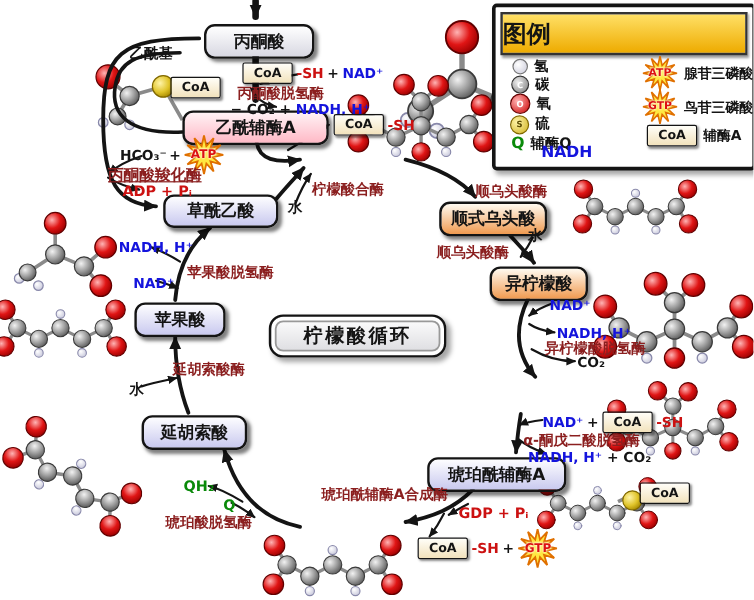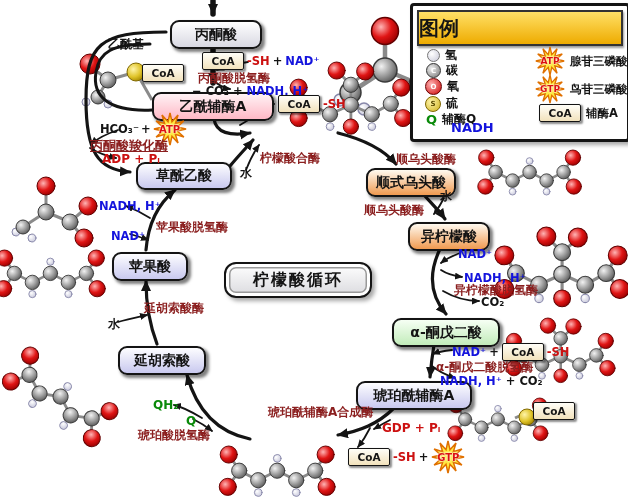--- a/index.html
+++ b/index.html
@@ -209,23 +209,20 @@
     </div>
   <div class="mbox g-pink" style="left:152px;top:92px;width:118px;height:25px;">
       <span>乙酰辅酶A</span>
     </div>
   <div class="mbox g-orange" style="left:366px;top:168px;width:86px;height:25px;">
       <span>顺式乌头酸</span>
     </div>
   <div class="mbox g-orange" style="left:408px;top:222px;width:78px;height:25px;">
       <span>异柠檬酸</span>
     </div>
-  <div class="mbox g-green" style="left:392px;top:318px;width:104px;height:25px;">
-      <span>α-酮戊二酸</span>
-    </div>
   <div class="mbox g-lav" style="left:356px;top:381px;width:112px;height:25px;">
       <span>琥珀酰辅酶A</span>
     </div>
   <div class="mbox g-lav" style="left:118px;top:346px;width:84px;height:25px;">
       <span>延胡索酸</span>
     </div>
   <div class="mbox g-lav" style="left:112px;top:252px;width:72px;height:25px;">
       <span>苹果酸</span>
     </div>
   <div class="mbox g-lav" style="left:136px;top:162px;width:92px;height:24px;">

